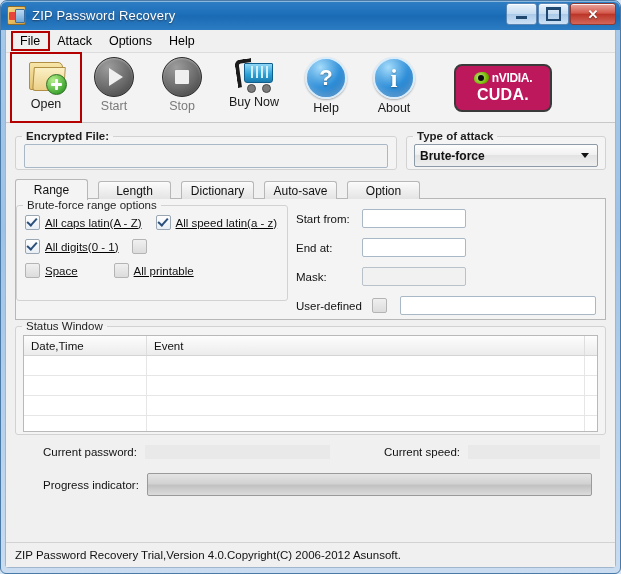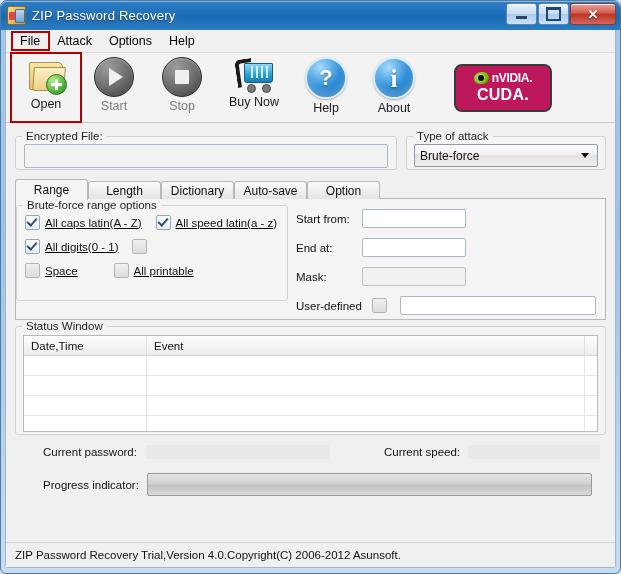--- a/index.html
+++ b/index.html
@@ -158,21 +158,21 @@
   .nv-eye:after{content:"";position:absolute;left:4px;top:3px;width:6px;height:6px;border-radius:50%;background:#0b0b0b;}
   .nv-text{color:#fff;font-size:12px;font-weight:bold;letter-spacing:-.3px;}
   .cuda-text{color:#fff;font-size:16px;font-weight:bold;letter-spacing:.3px;margin-top:1px;}
   
   .body-area{flex:1;background:#f0f0f0;position:relative;padding:7px 9px 0 9px;box-sizing:border-box;}
   fieldset.grp{
     border:1px solid #d2d2d2;border-radius:3px;margin:0;padding:0;
     background:#f4f4f4;position:relative;
   }
   legend.glbl{font-size:11.5px;color:#1f1f1f;padding:0 4px;margin-left:6px;}
-  .row1{display:flex;gap:9px;}
+  .row1{display:flex;gap:9px;font-weight:bold;}
   .enc-grp{flex:1;height:38px;}
   .atk-grp{width:198px;height:38px;}
   .txtin{
     border:1px solid #a9b8c6;background:#f2f2f2;height:22px;border-radius:2px;
     margin:2px 8px 0 8px;
   }
   .combo{
     height:21px;margin:2px 7px 0 7px;border:1px solid #8d9aa8;border-radius:2px;
     background:linear-gradient(to bottom,#fdfdfd 0%,#f0f0f0 48%,#e3e3e3 50%,#eeeeee 100%);
     display:flex;align-items:center;justify-content:space-between;padding:0 2px 0 5px;
@@ -180,21 +180,21 @@
   }
   .caret{width:0;height:0;border-left:4px solid transparent;border-right:4px solid transparent;border-top:5px solid #111;margin-right:6px;}
   
   .tabstrip{margin-top:8px;display:flex;align-items:flex-end;height:21px;position:relative;z-index:2;}
   .tab{
     height:18px;min-width:73px;padding:0 8px;box-sizing:border-box;
     display:flex;align-items:center;justify-content:center;
     font-size:12px;color:#111;
     border:1px solid #b7b7b7;border-bottom:none;border-radius:3px 3px 0 0;
     background:linear-gradient(to bottom,#fbfbfb,#e4e4e4);
-    margin-right:0;
+    margin-right:10px;
   }
   .tab.active{
     height:21px;background:#f4f4f4;border-color:#b7b7b7;
     position:relative;z-index:3;margin-bottom:-1px;
   }
   .tabpanel{
     border:1px solid #b7b7b7;background:#f4f4f4;height:122px;
     position:relative;margin-top:-1px;box-sizing:border-box;
     display:flex;
   }

